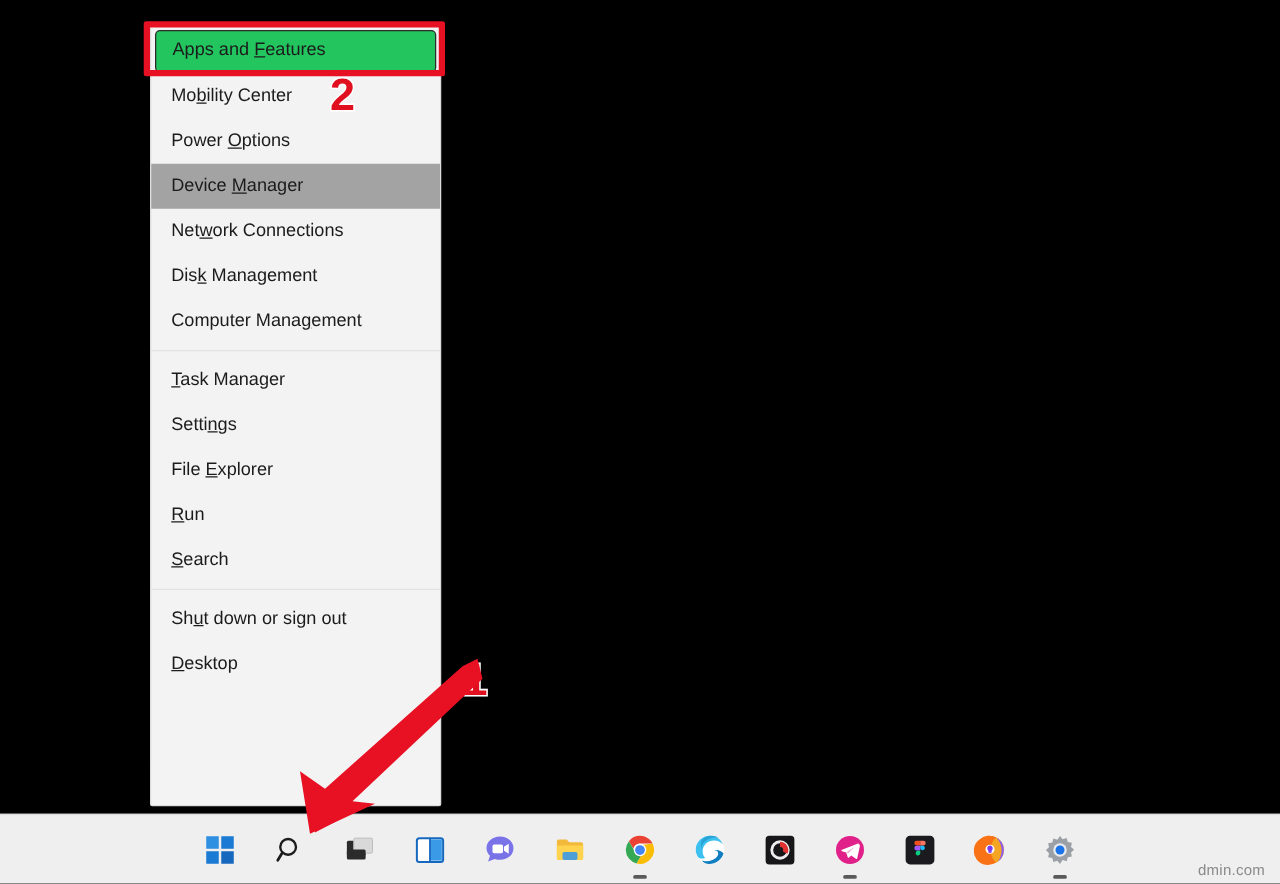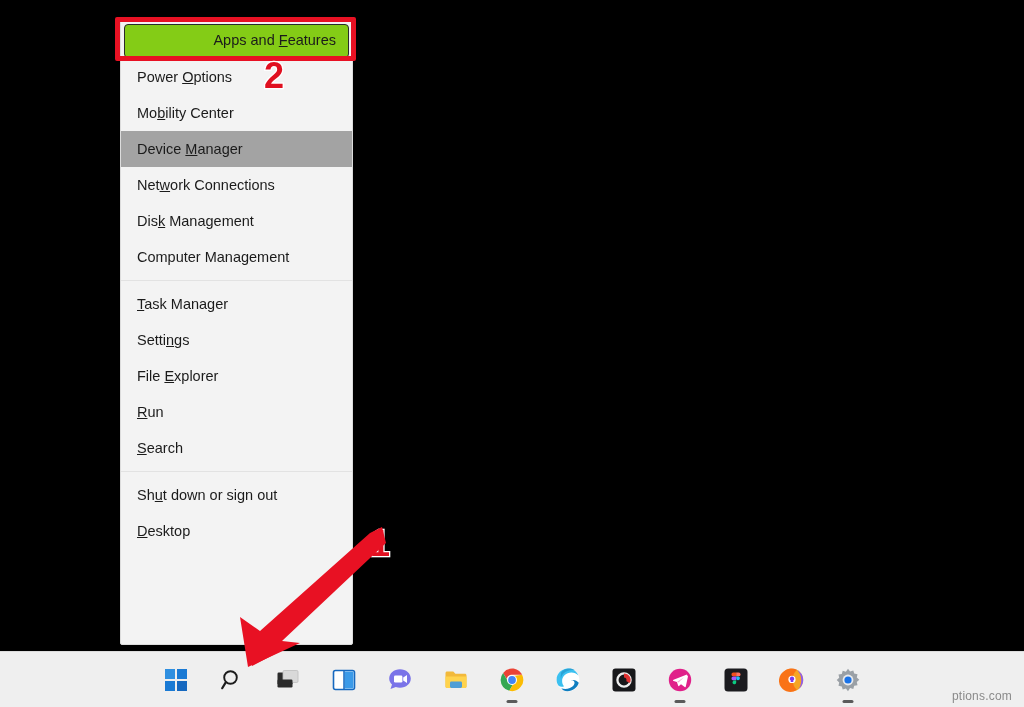--- a/index.html
+++ b/index.html
@@ -53,28 +53,27 @@
   }
   .menu-item .lbl { display: inline; }
   .menu-item u { text-decoration: underline; text-underline-offset: 1px; }
 
   .menu-item.hovered {
     background: #a3a3a3;
   }
 
   
   .menu-item.focused {
-    background: #84cc16;
+    background: #22c55e;
     border: 1.5px solid #2b2b2b;
     border-radius: 4px;
     height: 34px;
     line-height: 31px;
     margin: 1px 3px;
     padding-left: 13px;
-    text-align: right;
   }
 
   .menu-sep {
     height: 1px;
     background: #e2e2e2;
     margin: 5px 0 5px 0;
   }
 
   
   #taskbar {
@@ -171,22 +170,22 @@
     letter-spacing: 0.2px;
   }
 </style>
 </head>
 <body>
 
 <div id="desktop"></div>
 
 <div id="winx-menu">
     <div class="menu-item focused"><span class="lbl">Apps and <u>F</u>eatures</span></div>
+    <div class="menu-item"><span class="lbl">Mo<u>b</u>ility Center</span></div>
     <div class="menu-item"><span class="lbl">Power <u>O</u>ptions</span></div>
-    <div class="menu-item"><span class="lbl">Mo<u>b</u>ility Center</span></div>
     <div class="menu-item hovered"><span class="lbl">Device <u>M</u>anager</span></div>
     <div class="menu-item"><span class="lbl">Net<u>w</u>ork Connections</span></div>
     <div class="menu-item"><span class="lbl">Dis<u>k</u> Management</span></div>
     <div class="menu-item"><span class="lbl">Computer Mana<u>g</u>ement</span></div>
     <div class="menu-sep"></div>
     <div class="menu-item"><span class="lbl"><u>T</u>ask Manager</span></div>
     <div class="menu-item"><span class="lbl">Setti<u>n</u>gs</span></div>
     <div class="menu-item"><span class="lbl">File <u>E</u>xplorer</span></div>
     <div class="menu-item"><span class="lbl"><u>R</u>un</span></div>
     <div class="menu-item"><span class="lbl"><u>S</u>earch</span></div>
@@ -334,13 +333,13 @@
 
 <div id="anno-num-2" class="anno-num">2</div>
 
 <div id="anno-num-1" class="anno-num">1</div>
 
 <svg id="anno-arrow" viewBox="0 0 160 145" xmlns="http://www.w3.org/2000/svg">
   <polygon points="152,4 148,22 44,118 62,120 22,141 14,96 30,109 138,12" fill="#e81123"></polygon>
   <polygon points="152,2 156,18 52,116 70,118 18,142 10,92 30,106 140,8" fill="#e81123"></polygon>
 </svg>
 
-<div id="watermark">ptions.com</div>
+<div id="watermark">dmin.com</div>
 
 </body></html>

